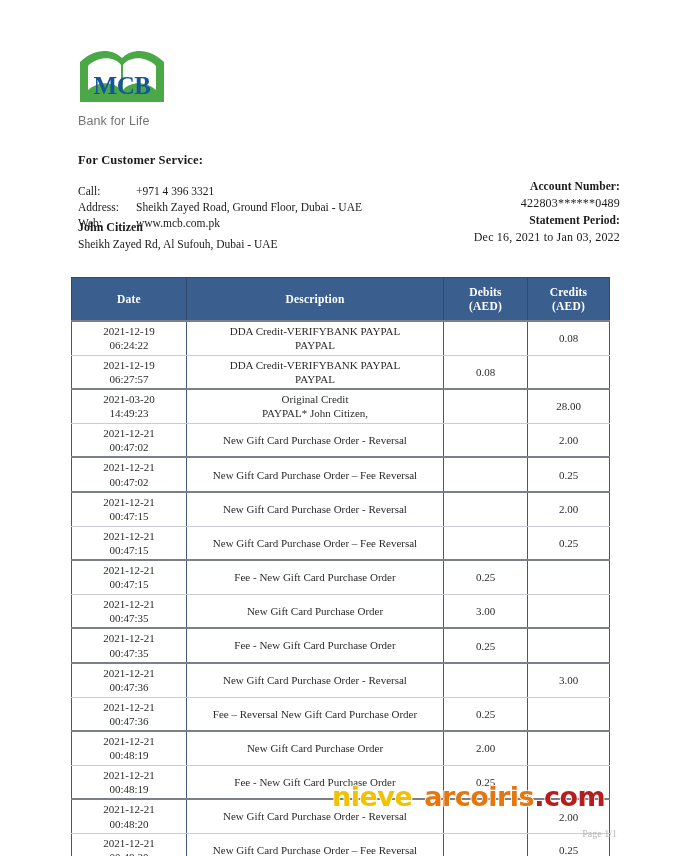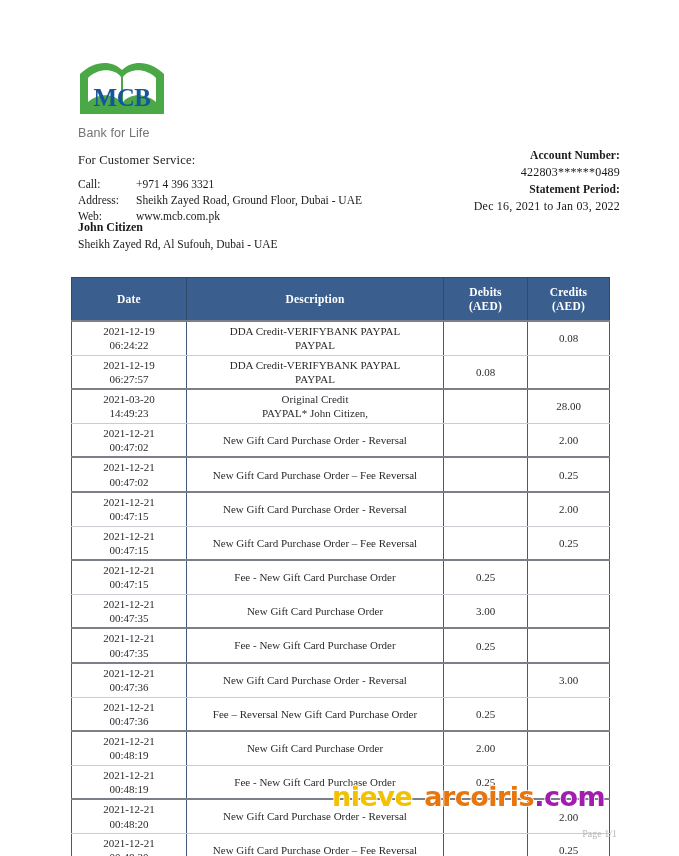--- a/index.html
+++ b/index.html
@@ -19,21 +19,21 @@
   .page {
     position: relative;
     width: 679px;
     height: 856px;
   }
 
   
   .logo-block {
     position: absolute;
     left: 78px;
-    top: 58px;
+    top: 46px;
     width: 96px;
   }
   .logo-mark {
     position: relative;
     width: 88px;
     height: 62px;
   }
   .logo-book {
     position: absolute;
     left: 0;
@@ -64,23 +64,23 @@
 
   
   .cs-block {
     position: absolute;
     left: 78px;
     top: 152px;
     font-size: 11.5px;
     line-height: 1.42;
   }
   .cs-title {
-    font-weight: normal;
+    font-weight: bold;
     font-size: 12.5px;
-    margin-bottom: 6px;
+    margin-bottom: 13px;
     letter-spacing: 0.2px;
   }
   .cs-row {
     display: flex;
   }
   .cs-label {
     width: 58px;
     flex: 0 0 58px;
   }
   .cs-value {
@@ -101,21 +101,21 @@
   }
   .cust-addr {
     font-size: 11.5px;
     white-space: nowrap;
   }
 
   
   .acct-block {
     position: absolute;
     right: 59px;
-    top: 147px;
+    top: 178px;
     text-align: right;
     font-size: 11px;
     line-height: 1.45;
   }
   .acct-strong {
     font-weight: bold;
     font-size: 11.5px;
     letter-spacing: 0.1px;
   }
   .acct-value {
@@ -190,21 +190,21 @@
     font-weight: bold;
     font-size: 27px;
     letter-spacing: -0.5px;
     white-space: nowrap;
     line-height: 1;
     -webkit-text-stroke: 1.6px #ffffff;
     paint-order: stroke fill;
   }
   .wm-a { color: #f2c200; margin-top: 8px; }
   .wm-b { color: #e8760e; margin-left: 12px; }
-  .wm-c { color: #a21caf; }
+  .wm-c { color: #b91c1c; }
 
   
   .footer {
     position: absolute;
     right: 62px;
     top: 828px;
     font-size: 10px;
     color: #b9b9b9;
   }
 </style>

